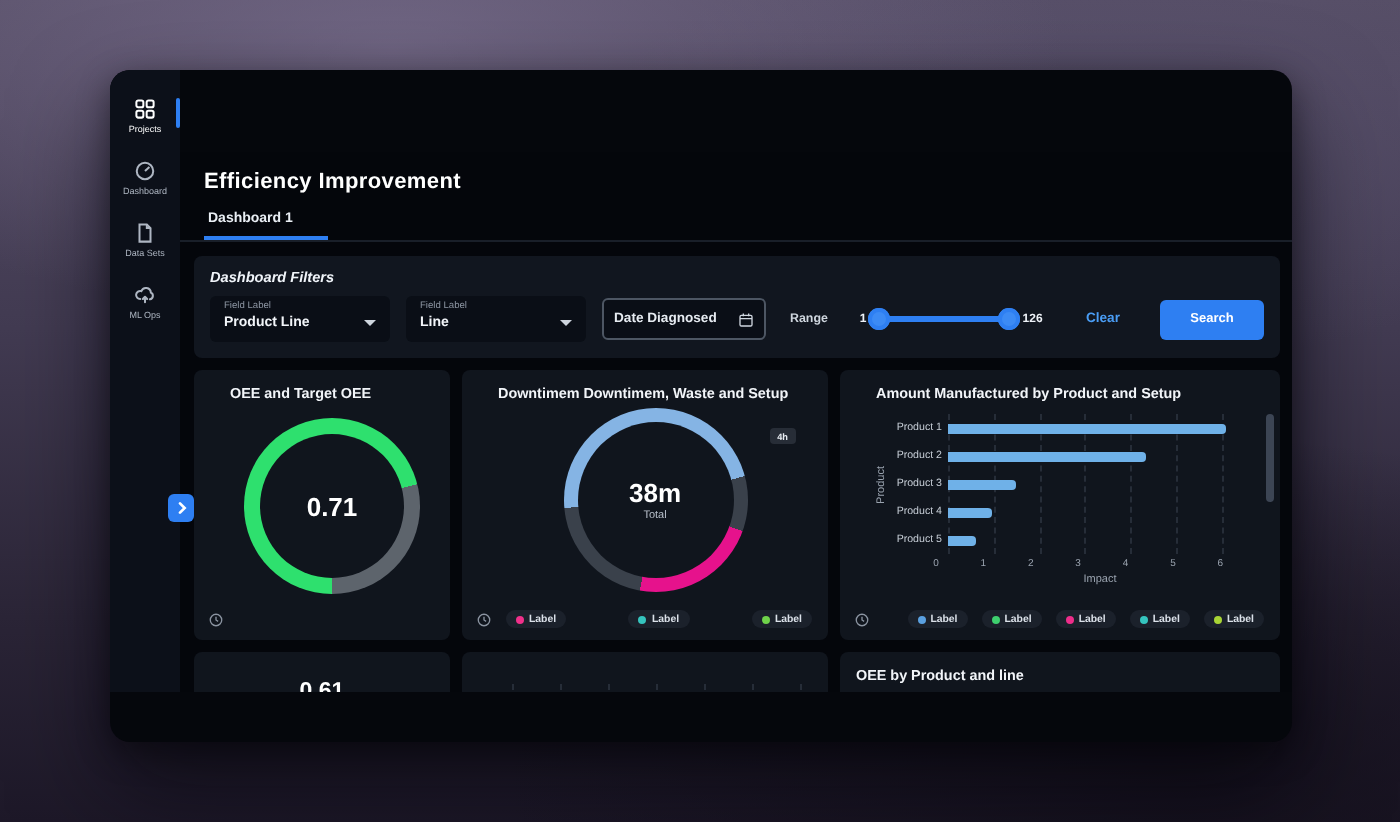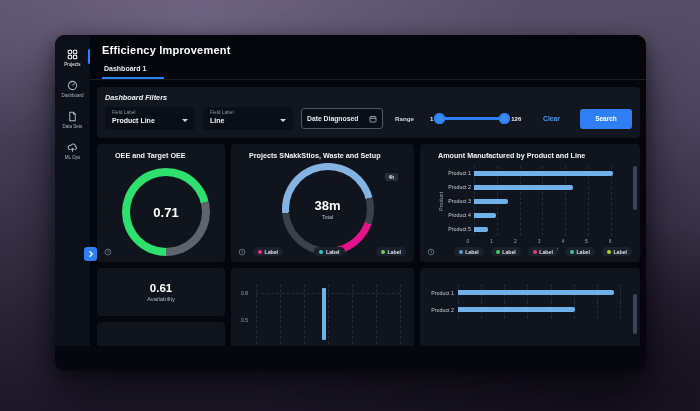--- a/index.html
+++ b/index.html
@@ -32,21 +32,21 @@
   
   .sidebar { width:35px; background:#0c1019; display:flex; flex-direction:column; align-items:center; padding-top:14px; gap:13px; }
   .side-item { position:relative; width:100%; display:flex; flex-direction:column; align-items:center; gap:2px; color:#aeb6c2; cursor:pointer; }
   .side-item .slabel { font-size:4.5px; }
   .side-item.active { color:#fff; }
   .side-item.active .indicator { position:absolute; right:0; top:0; width:2px; height:15px; background:#2e7ff2; border-radius:2px; }
   .expand-btn { position:absolute; left:29px; top:212px; width:13px; height:14px; background:#2e7ff2; border-radius:3px;
     display:flex; align-items:center; justify-content:center; color:#fff; z-index:5; cursor:pointer; }
 
   
-  .main { flex:1; background:#04060b; display:flex; flex-direction:column; overflow:hidden; }
+  .main { flex:1; background:#04060b; display:flex; flex-direction:column; overflow:hidden;margin-top:41px; }
   .page-header { padding:9px 12px 5px; }
   .page-title { font-size:11px; font-weight:bold; color:#fff; letter-spacing:.2px; }
   .tabbar { padding:0 12px; border-bottom:1px solid #191f29; display:flex; }
   .tab { font-size:7px; font-weight:bold; color:#eaeff5; padding:4px 2px 5px; border-bottom:2px solid #2e7ff2; min-width:62px; cursor:pointer; }
   .content { padding:7px 6px 0 7px; flex:1; overflow:hidden; }
 
   
   .filters { background:#11161f; border-radius:4px; padding:6px 8px 8px; margin-bottom:6px; }
   .filters-title { font-size:7.3px; font-weight:bold; color:#f0f4f9;font-style:italic; }
   .filters-row { display:flex; align-items:center; gap:8px; margin-top:5px; }
@@ -63,21 +63,21 @@
   .handle { position:absolute; top:-4px; width:11px; height:11px; background:#3c8bf5; border-radius:50%; box-shadow:inset 0 0 0 2px #2e7ff2; cursor:grab; }
   .handle.left { left:-5px; } .handle.right { right:-5px; }
   .clear-btn { margin-left:auto; font-size:6.8px; font-weight:bold; color:#4a9df5; cursor:pointer; }
   .search-btn { width:52px; height:20px; background:#2e7ff2; color:#fff; font-size:6.5px; font-weight:bold;
     border-radius:3px; display:flex; align-items:center; justify-content:center; margin-left:12px; cursor:pointer; }
 
   
   .grid1 { display:grid; grid-template-columns:128px 183px 1fr; gap:6px; margin-bottom:6px; }
   .grid2 { display:grid; grid-template-columns:128px 183px 1fr; gap:6px; }
   .card { background:#10151d; border-radius:4px; padding:7px 8px; position:relative; }
-  .r1 { height:118px;padding-left:18px; }
+  .r1 { height:135px;padding-left:18px; }
   .card-title { font-size:7.2px; font-weight:bold; color:#f2f5f9; line-height:1.3; }
   .clock-btn { position:absolute; left:7px; bottom:6px; color:#8b94a1; cursor:pointer; }
 
   .donut { border-radius:50%; position:relative;text-align:right; }
   .hole { position:absolute; background:#10151d; border-radius:50%; display:flex; flex-direction:column; align-items:center; justify-content:center; }
   .gauge-donut { width:88px; height:88px; margin:8px auto 0; }
   .gauge-donut .hole { inset:8px; }
   .gauge-value { font-size:13px; font-weight:bold; color:#fff; }
   .dt-donut { width:92px; height:92px; margin:3px auto 0; }
   .dt-donut .hole { inset:7px; }
@@ -236,21 +236,21 @@
               </div>
               <span class="clock-btn">
                 <svg width="8" height="8" viewBox="0 0 12 12" fill="none" stroke="currentColor" stroke-width="1">
                     <circle cx="6" cy="6" r="4.3"></circle>
                     <path d="M6 3.6 V6 L7.6 7"></path>
                   </svg>
               </span>
             </div>
 
             <div class="card r1">
-              <div class="card-title">Projects SNakkStios, Waste and Setup</div>
+              <div class="card-title">Downtimem Downtimem, Waste and Setup</div>
               <div class="dt-chip">4h</div>
               <div class="donut dt-donut" id="dt-donut" style="background: conic-gradient(rgb(133, 180, 228) 0%, rgb(133, 180, 228) 20.8%, rgb(58, 65, 75) 20.8%, rgb(58, 65, 75) 30.5%, rgb(230, 18, 140) 30.5%, rgb(230, 18, 140) 52.8%, rgb(58, 65, 75) 52.8%, rgb(58, 65, 75) 73.6%, rgb(133, 180, 228) 73.6%, rgb(133, 180, 228) 100%);">
                 <div class="hole">
                   <span class="dt-value">38m</span>
                   <span class="dt-sub">Total</span>
                 </div>
               </div>
               <span class="clock-btn">
                 <svg width="8" height="8" viewBox="0 0 12 12" fill="none" stroke="currentColor" stroke-width="1">
                     <circle cx="6" cy="6" r="4.3"></circle>
@@ -267,21 +267,21 @@
                     <span>Label</span>
                   </span>
                   <span class="lchip">
                     <span class="ldot" style="background:#6fd24a"></span>
                     <span>Label</span>
                   </span>
                 </div>
             </div>
 
             <div class="card r1">
-              <div class="card-title">Amount Manufactured by Product and Line</div>
+              <div class="card-title">Amount Manufactured by Product and Setup</div>
               <div class="amt-chart">
                 <span class="ylab">Product</span>
                 <div class="amt-labels" id="amt-labels">
                     <div>Product 1</div>
                     <div>Product 2</div>
                     <div>Product 3</div>
                     <div>Product 4</div>
                     <div>Product 5</div>
                   </div>
                 <div class="amt-plot" id="amt-plot">
@@ -360,20 +360,21 @@
                   <div class="vline" style="left: 83.3%;"></div>
                   <div class="vline" style="left: 99.96%;"></div>
                   <div class="hline" style="top: 9px;"></div>
                   <span class="ytick" style="top: 9px;">0.8</span>
                   <span class="ytick" style="top: 36px;">0.5</span>
                   <div class="vbar" style="left: 46%; height: 52px; top: 4px; background: rgb(111, 177, 232);"></div>
                 </div>
             </div>
 
             <div class="card r2c">
+              <div class="card-title">OEE by Product and line</div>
               <div class="prod-rows" id="prod-rows">
                   <div class="prod-row">
                     <span class="plab">Product 1</span>
                     <div class="prod-track">
                       <div class="vline" style="left: 0%;"></div>
                       <div class="vline" style="left: 14.28%;"></div>
                       <div class="vline" style="left: 28.56%;"></div>
                       <div class="vline" style="left: 42.84%;"></div>
                       <div class="vline" style="left: 57.12%;"></div>
                       <div class="vline" style="left: 71.4%;"></div>

